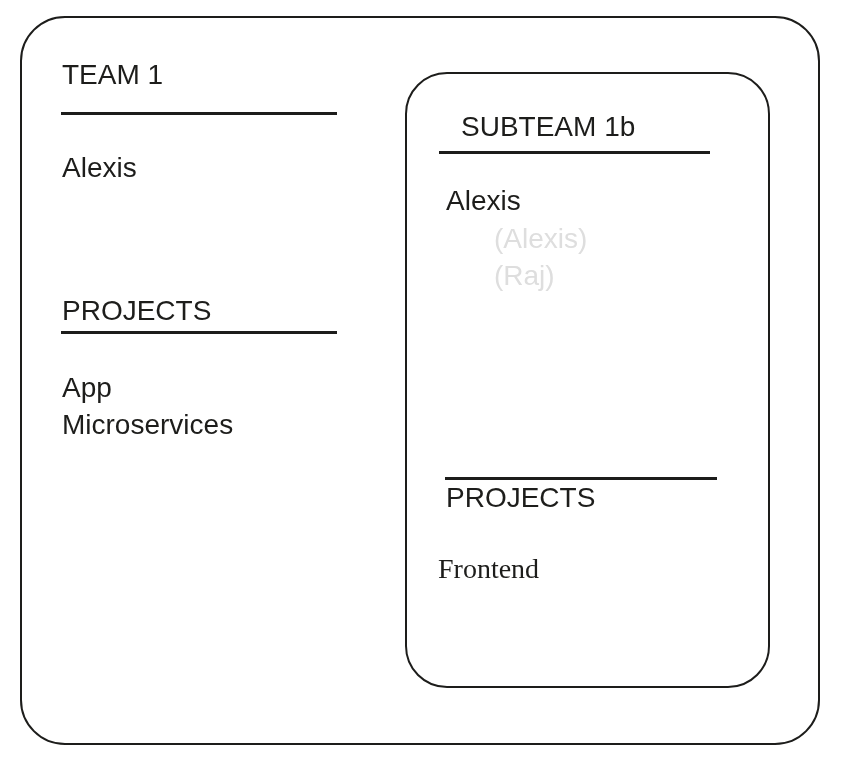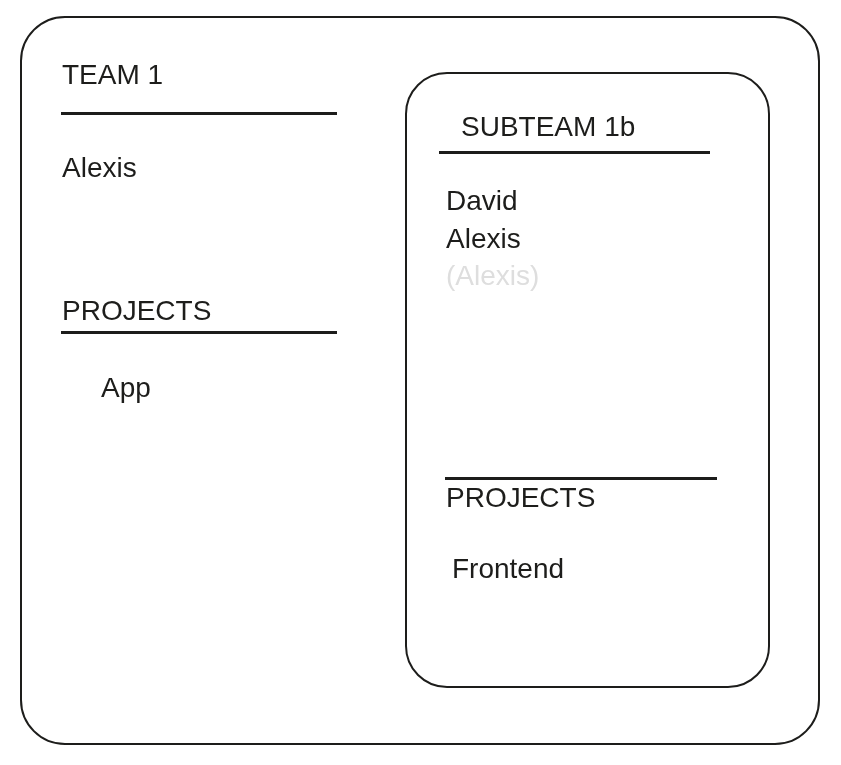--- a/index.html
+++ b/index.html
@@ -45,65 +45,66 @@
   .rule {
     height: 0;
     border-top: 3px solid var(--ink);
   }
   .name-list span {
     display: block;
     white-space: nowrap;
   }
   .list-left { line-height: 36.5px; }
   .list-inner { line-height: 37.5px; }
-  .muted { color: var(--muted); }
+  .muted { color: var(--muted); margin-left: 48px; }
 
   
   #team-heading      { left: 62px;  top: 57px;  }
   #team-rule         { left: 61px;  top: 112px; width: 276px; }
   #team-members      { left: 62px;  top: 150px; }
   #projects-heading  { left: 62px;  top: 293px; }
   #projects-rule     { left: 61px;  top: 331px; width: 276px; }
-  #projects-list     { left: 62px;  top: 370px; margin-left: 39px; }
+  #projects-list     { left: 62px;  top: 370px; }
 
   
   #subteam-heading        { left: 461px; top: 109px; }
   #subteam-rule           { left: 439px; top: 151px; width: 271px; }
   #subteam-members        { left: 446px; top: 182px; }
   #subteam-projects-rule  { left: 445px; top: 477px; width: 272px; }
   #subteam-projects-heading { left: 446px; top: 480px; }
-  #subteam-projects-list  { left: 452px; top: 550px; }
+  #subteam-projects-list  { left: 438px; top: 550px; font-family: Liberation Serif, serif; }
 </style>
 </head>
 <body>
 
 <div class="panel outer-panel"></div>
 <div class="panel inner-panel"></div>
 
 <div class="abs heading" id="team-heading">TEAM 1</div>
 <div class="abs rule" id="team-rule"></div>
 
 <div class="abs name-list list-left" id="team-members">
   <span>Alexis</span>
 </div>
 
 <div class="abs heading" id="projects-heading">PROJECTS</div>
 <div class="abs rule" id="projects-rule"></div>
 
 <div class="abs name-list list-left" id="projects-list">
   <span>App</span>
+  <span>Microservices</span>
 </div>
 
 <div class="abs heading" id="subteam-heading">SUBTEAM 1b</div>
 <div class="abs rule" id="subteam-rule"></div>
 
 <div class="abs name-list list-inner" id="subteam-members">
-  <span>David</span>
   <span>Alexis</span>
   <span class="muted">(Alexis)</span>
+  <span class="muted">(Raj)</span>
 </div>
 
 <div class="abs rule" id="subteam-projects-rule"></div>
 <div class="abs heading" id="subteam-projects-heading">PROJECTS</div>
 
 <div class="abs name-list list-inner" id="subteam-projects-list">
   <span>Frontend</span>
 </div>
 
 </body></html>

